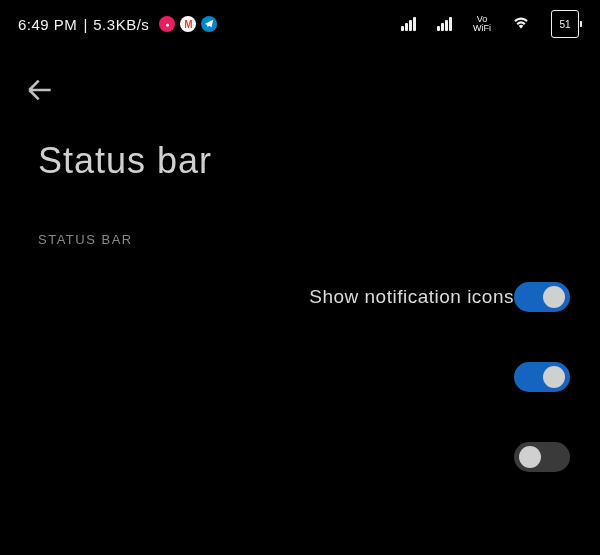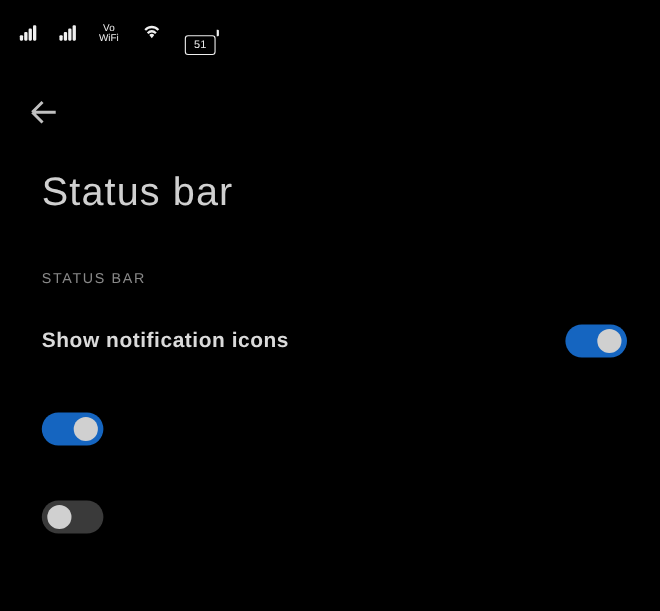--- a/index.html
+++ b/index.html
@@ -80,30 +80,29 @@
     .wifi-icon {
       font-size: 16px;
       color: #f0f0f0;
     }
     .battery {
       display: flex;
       align-items: center;
     }
     .battery-box {
       width: 28px;
-      height: 18px;
+      height: 28px;
       border: 1.5px solid #f0f0f0;
       border-radius: 3px;
       display: flex;
       align-items: center;
       justify-content: center;
       font-size: 10px;
       color: #f0f0f0;
       position: relative;
-      margin-top: 22px;
     }
     .battery-tip {
       width: 2px;
       height: 6px;
       background: #f0f0f0;
       border-radius: 0 1px 1px 0;
       margin-left: 1px;
     }
     .back-arrow {
       padding: 30px 0 0 24px;
@@ -124,24 +123,23 @@
     .section-header {
       font-size: 13px;
       color: #888;
       letter-spacing: 1.5px;
       padding: 50px 0 10px 38px;
       text-transform: uppercase;
       font-family: 'Comic Sans MS', cursive, sans-serif;
     }
     .setting-row {
       display: flex;
-      justify-content: space-between;
+      justify-content: flex-end;
       align-items: center;
       padding: 25px 30px 25px 38px;
-      font-weight: bold;
     }
     .setting-label {
       font-size: 19px;
       color: #dadada;
       font-family: 'Comic Sans MS', cursive, sans-serif;
       letter-spacing: 0.5px;
     }
     .toggle {
       width: 56px;
       height: 30px;
@@ -167,20 +165,34 @@
       right: 5px;
     }
     .toggle.off .toggle-knob {
       left: 5px;
     }
   </style>
 </head>
 <body>
 
 <div class="status-bar-top">
+  <div class="status-left">
+    <span class="status-time">6:49 PM</span>
+    <span>|</span>
+    <span class="status-time">5.3KB/s</span>
+    <div class="status-icons-left">
+      <div class="circle-icon pink-icon">●</div>
+      <div class="circle-icon gmail-icon">M</div>
+      <div class="circle-icon telegram-icon">
+        <svg width="10" height="10" viewBox="0 0 24 24">
+            <path fill="white" d="M2 12l5 2 2 6 3-4 6 4 4-18z"></path>
+          </svg>
+      </div>
+    </div>
+  </div>
   <div class="status-right">
     <div class="signal-bars">
       <span></span>
         <span></span>
         <span></span>
         <span></span>
     </div>
     <div class="signal-bars">
       <span></span>
         <span></span>

